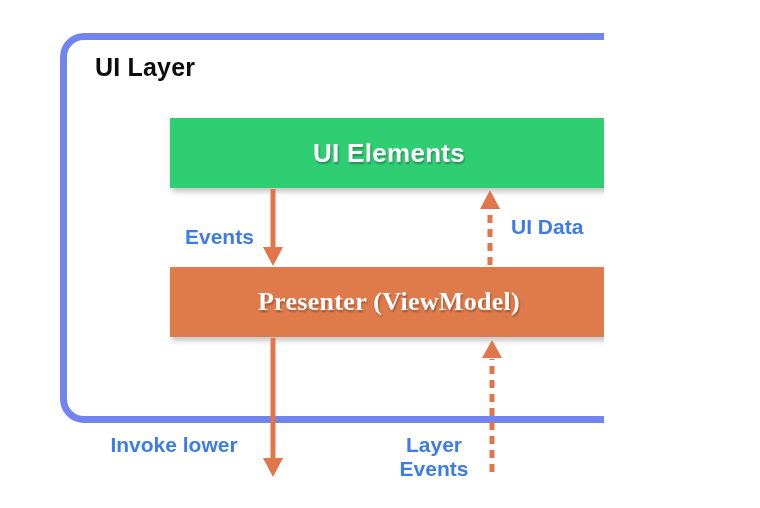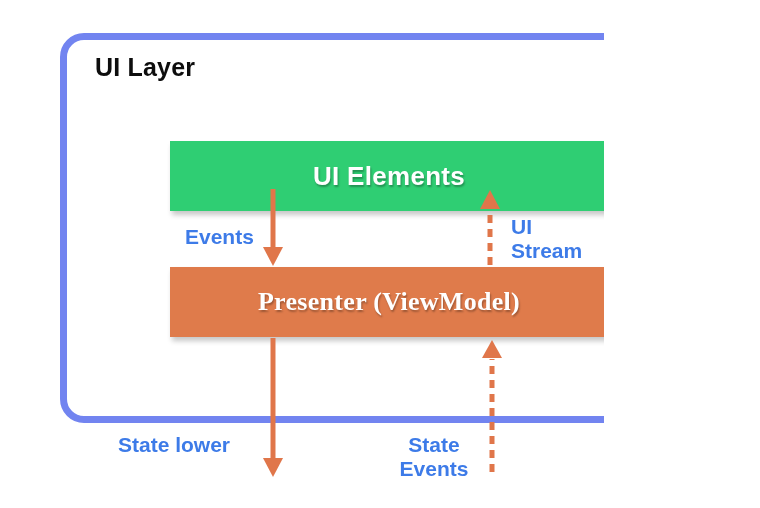--- a/index.html
+++ b/index.html
@@ -27,21 +27,21 @@
     color:var(--title_black,#0d0d0d);
     letter-spacing:0.2px;
   }
   .node{
     position:absolute;
     left:170px;
     width:438px;height:70px;
     display:flex;align-items:center;justify-content:center;
     box-shadow:2px 4px 5px rgba(0,0,0,0.22);
   }
-  .node-ui-elements{ top:118px; background:var(--box_green,#2fce73);margin-top:23px; }
+  .node-ui-elements{ top:118px; background:var(--box_green,#2fce73); }
   .node-presenter{ top:267px; background:var(--box_orange,#df7b4b);font-family:Liberation Serif, serif; }
   .node-label{
     color:#ffffff;
     font-size:26px;
     font-weight:bold;
     text-shadow:1px 2px 2px rgba(0,0,0,0.30);
     letter-spacing:0.3px;
   }
   .edge-label{
     position:absolute;
@@ -98,24 +98,24 @@
       <polygon points="263,458 283,458 273,477"></polygon>
     </g>
     <g>
       <line class="dashed" x1="492" y1="472" x2="492" y2="359"></line>
       <polygon points="482,358 502,358 492,340"></polygon>
     </g>
   </svg>
 
   <div class="edge-label edge-label-events">Events</div>
 
-  <div class="edge-label edge-label-ui-state">UI Stream</div>
+  <div class="edge-label edge-label-ui-state">UI Data</div>
 
   <div class="edge-label edge-label-invoke">
-    <div>State lower</div>
+    <div>Invoke lower</div>
   </div>
 
   <div class="edge-label edge-label-data-stream">
-    <div>State</div>
+    <div>Layer</div>
     <div>Events</div>
   </div>
 
 </div>
 
 </body></html>

